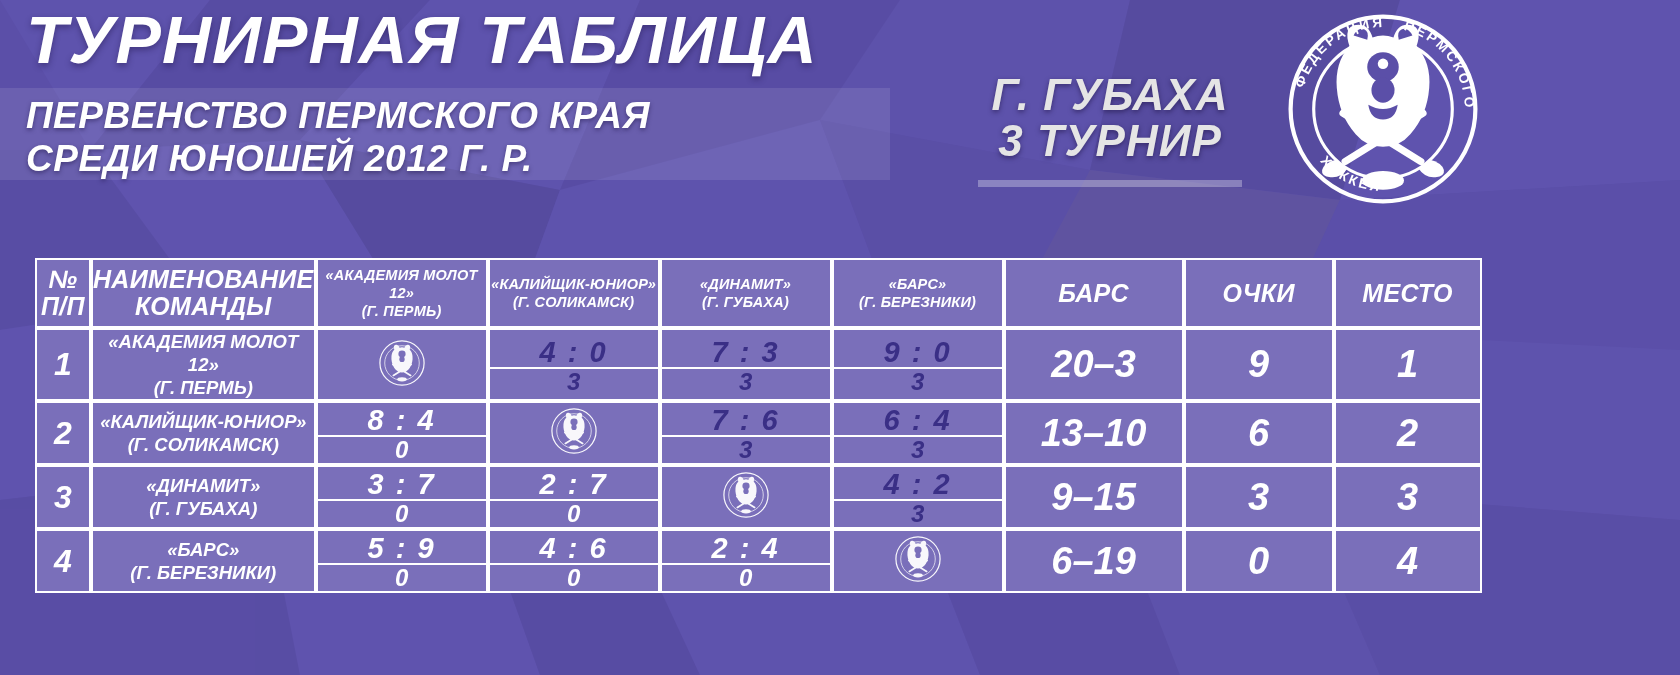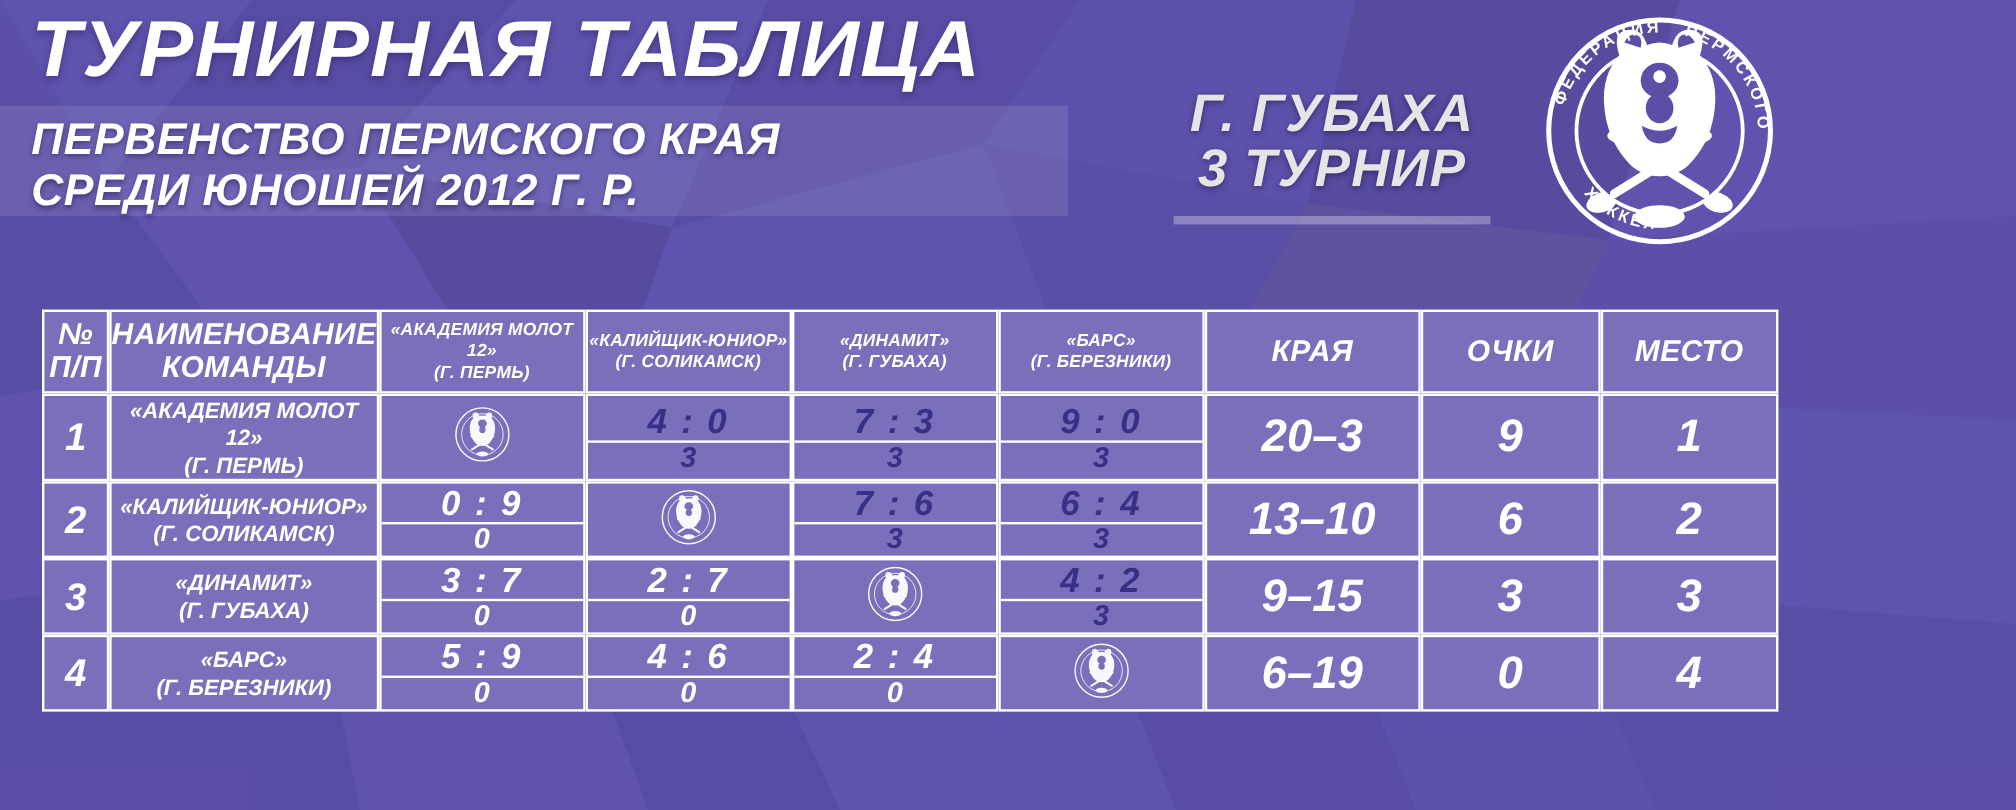--- a/index.html
+++ b/index.html
@@ -198,21 +198,21 @@
           <div>(Г. СОЛИКАМСК)</div>
         </th>
         <th class="c-opp small">
           <div>«ДИНАМИТ»</div>
           <div>(Г. ГУБАХА)</div>
         </th>
         <th class="c-opp small">
           <div>«БАРС»</div>
           <div>(Г. БЕРЕЗНИКИ)</div>
         </th>
-        <th class="c-sh">КРАЯ</th>
+        <th class="c-sh">БАРС</th>
         <th class="c-pts">ОЧКИ</th>
         <th class="c-place">МЕСТО</th>
       </tr>
     </thead>
     <tbody id="tbody">
         <tr>
           <td class="c-num row-num">1</td>
           <td class="c-name row-name">
              <div>«АКАДЕМИЯ МОЛОТ 12»</div>
              <div>(Г. ПЕРМЬ)</div>
@@ -246,21 +246,21 @@
           <td class="c-pts big-w">9</td>
           <td class="c-place big-w">1</td>
         </tr>
         <tr>
           <td class="c-num row-num">2</td>
           <td class="c-name row-name">
              <div>«КАЛИЙЩИК-ЮНИОР»</div>
              <div>(Г. СОЛИКАМСК)</div>
            </td>
           <td class="c-opp match">
-                 <div class="m-score loss">0 : 9</div>
+                 <div class="m-score loss">8 : 4</div>
                  <div class="m-pts loss">0</div>
                </td>
           <td class="c-opp self"><svg class="self-logo" viewBox="0 0 100 100">
   <circle cx="50" cy="50" r="46" fill="none" stroke="#ffffff" stroke-width="2.5"></circle>
   <circle cx="50" cy="50" r="36" fill="none" stroke="#ffffff" stroke-width="1.5"></circle>
   <path d="M34,22 q-3,-9 3,-10 q6,-1 8,6 q5,-2 10,0 q2,-7 8,-6 q6,1 3,10
            q7,8 6,20 q-1,13 -9,22 q-5,6 -13,6 q-8,0 -13,-6 q-8,-9 -9,-22 q-1,-12 6,-20 Z" fill="#ffffff"></path>
   <ellipse cx="50" cy="31" rx="7.5" ry="7" fill="#7a6fba"></ellipse>
   <ellipse cx="50" cy="42" rx="5.5" ry="6" fill="#7a6fba"></ellipse>
   <g stroke="#ffffff" stroke-width="3.5" stroke-linecap="round">

